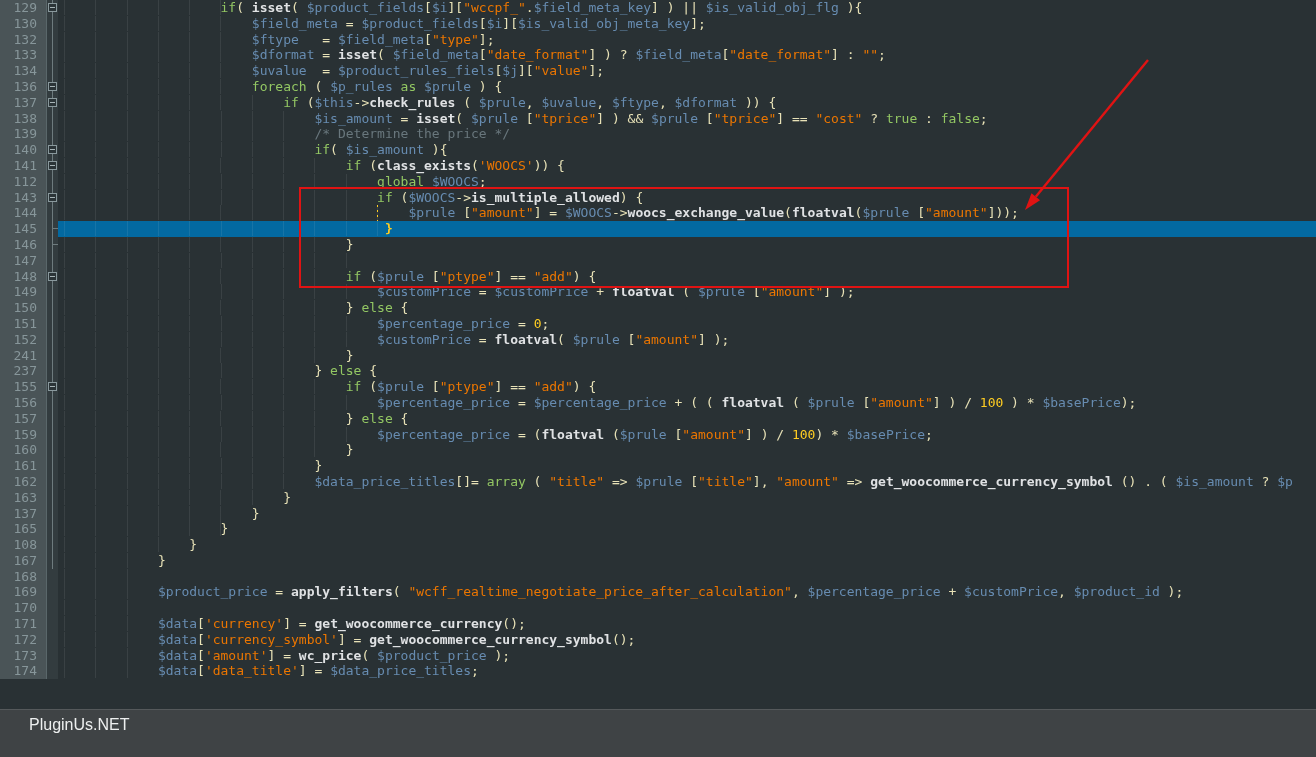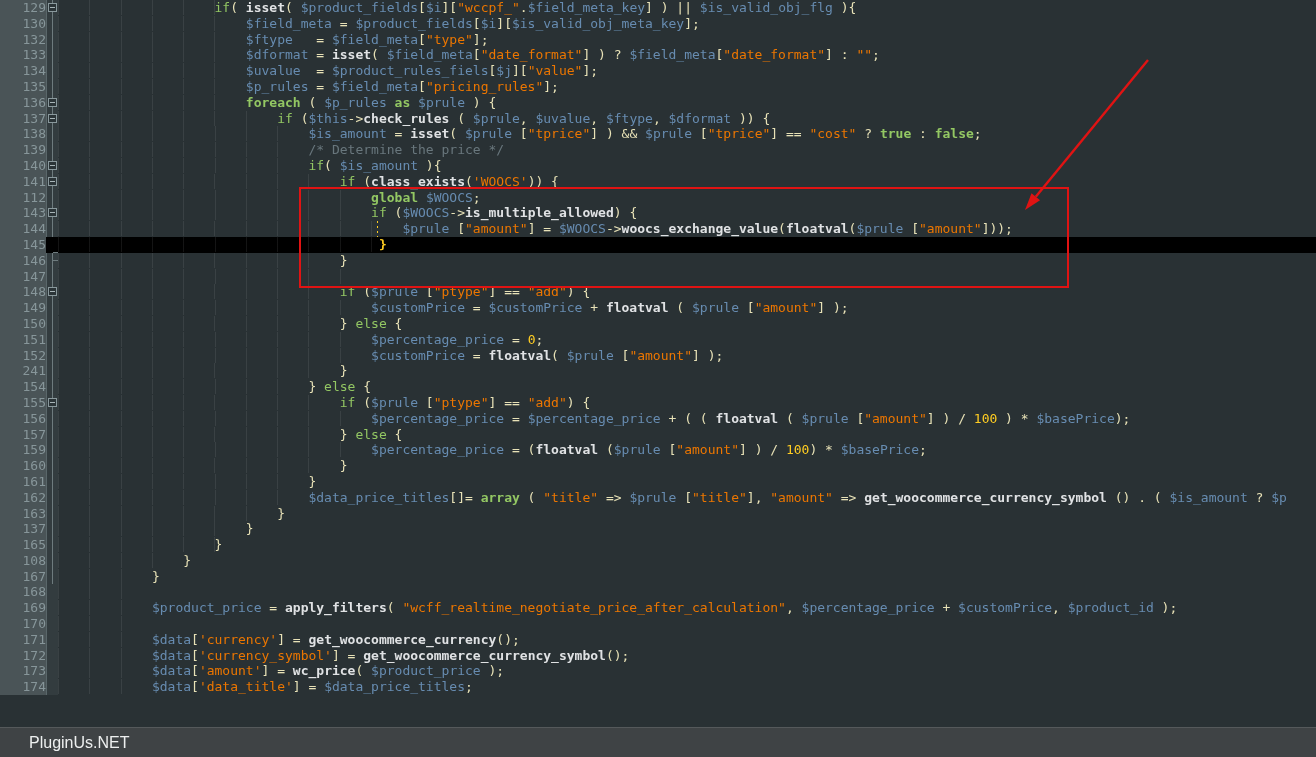--- a/index.html
+++ b/index.html
@@ -4,85 +4,84 @@
 <style>
   html,body{margin:0;padding:0;background:#1e2426;}
   .stage{
     position:relative;width:1316px;height:757px;overflow:hidden;
     background:#293134;
     font-family:"DejaVu Sans Mono","Liberation Mono",monospace;
     font-size:13px;line-height:15.8px;color:#E0E2E4;
   }
   .editor{position:absolute;top:0;left:0;right:0;bottom:0;}
   .row{display:flex;height:15.8px;white-space:pre;}
-  .row.cur{background:#000000;align-items:center;}
+  .row.cur{background:#0369a1;}
   .lnum{
     flex:0 0 46px;box-sizing:border-box;background:#4A5457;color:#87969A;
-    text-align:right;padding-right:0;line-height:15.8px;user-select:none;
+    text-align:right;padding-right:9px;line-height:15.8px;user-select:none;
   }
   .fold{flex:0 0 12px;position:relative;background:#333C3F;border-left:1px solid #5A676A;box-sizing:border-box;}
   .fline{position:absolute;left:5px;top:0;bottom:0;width:1px;background:#6E7B7E;}
   .ftick{position:absolute;left:6px;top:7px;width:5px;height:1px;background:#6E7B7E;}
   .fbox{
     position:absolute;left:1px;top:3px;width:9px;height:9px;box-sizing:border-box;
     border:1px solid #8A999D;background:#2B3437;
   }
   .fbox::after{content:"";position:absolute;left:1px;right:1px;top:3px;height:1px;background:#A7B4B7;}
-  .code{flex:1;position:relative;white-space:pre;overflow:hidden;line-height:15.8px;}
+  .code{flex:1;position:relative;padding-left:6px;white-space:pre;overflow:hidden;line-height:15.8px;}
   .tk-ws{background-image:repeating-linear-gradient(to right,rgba(224,226,228,0.09) 0 1px,transparent 1px 31.3px);}
   .tk-kw{color:#93C763;}
-  .tk-kwb{color:#93C763;font-weight:bold;}
+  .tk-kwb{color:#93C763;font-weight:normal;}
   .tk-fn{color:#E0E2E4;font-weight:bold;}
   .tk-var{color:#678CB1;}
   .tk-str{color:#EC7600;}
   .tk-num{color:#FFCD22;}
   .tk-op{color:#E8E2B7;}
   .tk-com{color:#69777D;margin-top:48px;}
   .tk-hl{color:#FFCD22;font-weight:bold;}
   .goldguide{
     position:absolute;left:319px;top:0;height:100%;width:1px;
     background:repeating-linear-gradient(to bottom,#FFCD22 0 2px,transparent 2px 5px);
   }
   .overlay{position:absolute;top:0;left:0;pointer-events:none;}
   .statusbar{
-    position:absolute;left:0;right:0;bottom:0;height:30px;background:#3F4345;
+    position:absolute;left:0;right:0;bottom:0;height:48px;background:#3F4345;
     color:#EDEFEF;font-family:"Liberation Sans",sans-serif;font-size:16px;
     line-height:30px;padding-left:29px;border-top:1px solid #55595b;box-sizing:border-box;
   }
 </style>
 </head>
 <body>
 
 <div class="stage">
   <div class="editor" id="editor">
       <div class="row"><div class="lnum">129</div><div class="fold"><i class="fline"></i><i class="fbox"></i></div><div class="code"><span class="tk-ws">                    </span><span class="tk-kw">if</span><span class="tk-op">( </span><span class="tk-fn">isset</span><span class="tk-op">( </span><span class="tk-var">$product_fields</span><span class="tk-op">[</span><span class="tk-var">$i</span><span class="tk-op">][</span><span class="tk-str">"wccpf_"</span><span class="tk-op">.</span><span class="tk-var">$field_meta_key</span><span class="tk-op">] ) || </span><span class="tk-var">$is_valid_obj_flg</span><span class="tk-op"> ){</span></div></div>
       <div class="row"><div class="lnum">130</div><div class="fold"><i class="fline"></i></div><div class="code"><span class="tk-ws">                        </span><span class="tk-var">$field_meta</span><span class="tk-op"> = </span><span class="tk-var">$product_fields</span><span class="tk-op">[</span><span class="tk-var">$i</span><span class="tk-op">][</span><span class="tk-var">$is_valid_obj_meta_key</span><span class="tk-op">];</span></div></div>
       <div class="row"><div class="lnum">132</div><div class="fold"><i class="fline"></i></div><div class="code"><span class="tk-ws">                        </span><span class="tk-var">$ftype</span><span class="tk-op">   = </span><span class="tk-var">$field_meta</span><span class="tk-op">[</span><span class="tk-str">"type"</span><span class="tk-op">];</span></div></div>
       <div class="row"><div class="lnum">133</div><div class="fold"><i class="fline"></i></div><div class="code"><span class="tk-ws">                        </span><span class="tk-var">$dformat</span><span class="tk-op"> = </span><span class="tk-fn">isset</span><span class="tk-op">( </span><span class="tk-var">$field_meta</span><span class="tk-op">[</span><span class="tk-str">"date_format"</span><span class="tk-op">] ) ? </span><span class="tk-var">$field_meta</span><span class="tk-op">[</span><span class="tk-str">"date_format"</span><span class="tk-op">] : </span><span class="tk-str">""</span><span class="tk-op">;</span></div></div>
       <div class="row"><div class="lnum">134</div><div class="fold"><i class="fline"></i></div><div class="code"><span class="tk-ws">                        </span><span class="tk-var">$uvalue</span><span class="tk-op">  = </span><span class="tk-var">$product_rules_fiels</span><span class="tk-op">[</span><span class="tk-var">$j</span><span class="tk-op">][</span><span class="tk-str">"value"</span><span class="tk-op">];</span></div></div>
-      <div class="row"><div class="lnum">135</div><div class="fold"><i class="fline"></i></div><div class="code"><span class="tk-ws">                        </span><span class="tk-var">$p_rules</span><span class="tk-op"> = </span><span class="tk-var">$field_meta</span><span class="tk-op">[</span><span class="tk-str">"pricing_rules"</span><span class="tk-op">];</span></div></div>
       <div class="row"><div class="lnum">136</div><div class="fold"><i class="fline"></i><i class="fbox"></i></div><div class="code"><span class="tk-ws">                        </span><span class="tk-kwb">foreach</span><span class="tk-op"> ( </span><span class="tk-var">$p_rules</span><span class="tk-op"> </span><span class="tk-kwb">as</span><span class="tk-op"> </span><span class="tk-var">$prule</span><span class="tk-op"> ) {</span></div></div>
       <div class="row"><div class="lnum">137</div><div class="fold"><i class="fline"></i><i class="fbox"></i></div><div class="code"><span class="tk-ws">                            </span><span class="tk-kw">if</span><span class="tk-op"> (</span><span class="tk-var">$this</span><span class="tk-op">-&gt;</span><span class="tk-fn">check_rules</span><span class="tk-op"> ( </span><span class="tk-var">$prule</span><span class="tk-op">, </span><span class="tk-var">$uvalue</span><span class="tk-op">, </span><span class="tk-var">$ftype</span><span class="tk-op">, </span><span class="tk-var">$dformat</span><span class="tk-op"> )) {</span></div></div>
       <div class="row"><div class="lnum">138</div><div class="fold"><i class="fline"></i></div><div class="code"><span class="tk-ws">                                </span><span class="tk-var">$is_amount</span><span class="tk-op"> = </span><span class="tk-fn">isset</span><span class="tk-op">( </span><span class="tk-var">$prule</span><span class="tk-op"> [</span><span class="tk-str">"tprice"</span><span class="tk-op">] ) &amp;&amp; </span><span class="tk-var">$prule</span><span class="tk-op"> [</span><span class="tk-str">"tprice"</span><span class="tk-op">] == </span><span class="tk-str">"cost"</span><span class="tk-op"> ? </span><span class="tk-kwb">true</span><span class="tk-op"> : </span><span class="tk-kwb">false</span><span class="tk-op">;</span></div></div>
       <div class="row"><div class="lnum">139</div><div class="fold"><i class="fline"></i></div><div class="code"><span class="tk-ws">                                </span><span class="tk-com">/* Determine the price */</span></div></div>
       <div class="row"><div class="lnum">140</div><div class="fold"><i class="fline"></i><i class="fbox"></i></div><div class="code"><span class="tk-ws">                                </span><span class="tk-kw">if</span><span class="tk-op">( </span><span class="tk-var">$is_amount</span><span class="tk-op"> ){</span></div></div>
       <div class="row"><div class="lnum">141</div><div class="fold"><i class="fline"></i><i class="fbox"></i></div><div class="code"><span class="tk-ws">                                    </span><span class="tk-kw">if</span><span class="tk-op"> (</span><span class="tk-fn">class_exists</span><span class="tk-op">(</span><span class="tk-str">'WOOCS'</span><span class="tk-op">)) {</span></div></div>
       <div class="row"><div class="lnum">112</div><div class="fold"><i class="fline"></i></div><div class="code"><span class="tk-ws">                                        </span><span class="tk-kwb">global</span><span class="tk-op"> </span><span class="tk-var">$WOOCS</span><span class="tk-op">;</span></div></div>
       <div class="row"><div class="lnum">143</div><div class="fold"><i class="fline"></i><i class="fbox"></i></div><div class="code"><span class="tk-ws">                                        </span><span class="tk-kw">if</span><span class="tk-op"> (</span><span class="tk-var">$WOOCS</span><span class="tk-op">-&gt;</span><span class="tk-fn">is_multiple_allowed</span><span class="tk-op">) {</span></div></div>
       <div class="row"><div class="lnum">144</div><div class="fold"><i class="fline"></i></div><div class="code"><span class="tk-ws">                                            </span><span class="tk-var">$prule</span><span class="tk-op"> [</span><span class="tk-str">"amount"</span><span class="tk-op">] = </span><span class="tk-var">$WOOCS</span><span class="tk-op">-&gt;</span><span class="tk-fn">woocs_exchange_value</span><span class="tk-op">(</span><span class="tk-fn">floatval</span><span class="tk-op">(</span><span class="tk-var">$prule</span><span class="tk-op"> [</span><span class="tk-str">"amount"</span><span class="tk-op">]));</span><i class="goldguide"></i></div></div>
       <div class="row cur"><div class="lnum">145</div><div class="fold"><i class="fline"></i><i class="ftick"></i></div><div class="code"><span class="tk-ws">                                         </span><span class="tk-hl">}</span></div></div>
       <div class="row"><div class="lnum">146</div><div class="fold"><i class="fline"></i><i class="ftick"></i></div><div class="code"><span class="tk-ws">                                    </span><span class="tk-op">}</span></div></div>
       <div class="row"><div class="lnum">147</div><div class="fold"><i class="fline"></i></div><div class="code"><span class="tk-ws">                                        </span></div></div>
       <div class="row"><div class="lnum">148</div><div class="fold"><i class="fline"></i><i class="fbox"></i></div><div class="code"><span class="tk-ws">                                    </span><span class="tk-kw">if</span><span class="tk-op"> (</span><span class="tk-var">$prule</span><span class="tk-op"> [</span><span class="tk-str">"ptype"</span><span class="tk-op">] == </span><span class="tk-str">"add"</span><span class="tk-op">) {</span></div></div>
       <div class="row"><div class="lnum">149</div><div class="fold"><i class="fline"></i></div><div class="code"><span class="tk-ws">                                        </span><span class="tk-var">$customPrice</span><span class="tk-op"> = </span><span class="tk-var">$customPrice</span><span class="tk-op"> + </span><span class="tk-fn">floatval</span><span class="tk-op"> ( </span><span class="tk-var">$prule</span><span class="tk-op"> [</span><span class="tk-str">"amount"</span><span class="tk-op">] );</span></div></div>
       <div class="row"><div class="lnum">150</div><div class="fold"><i class="fline"></i></div><div class="code"><span class="tk-ws">                                    </span><span class="tk-op">} </span><span class="tk-kw">else</span><span class="tk-op"> {</span></div></div>
       <div class="row"><div class="lnum">151</div><div class="fold"><i class="fline"></i></div><div class="code"><span class="tk-ws">                                        </span><span class="tk-var">$percentage_price</span><span class="tk-op"> = </span><span class="tk-num">0</span><span class="tk-op">;</span></div></div>
       <div class="row"><div class="lnum">152</div><div class="fold"><i class="fline"></i></div><div class="code"><span class="tk-ws">                                        </span><span class="tk-var">$customPrice</span><span class="tk-op"> = </span><span class="tk-fn">floatval</span><span class="tk-op">( </span><span class="tk-var">$prule</span><span class="tk-op"> [</span><span class="tk-str">"amount"</span><span class="tk-op">] );</span></div></div>
       <div class="row"><div class="lnum">241</div><div class="fold"><i class="fline"></i></div><div class="code"><span class="tk-ws">                                    </span><span class="tk-op">}</span></div></div>
-      <div class="row"><div class="lnum">154</div><div class="fold"><i class="fline"></i></div><div class="code"><span class="tk-ws">                                </span><span class="tk-op">} </span><span class="tk-kw">else</span><span class="tk-op"> {</span></div></div>
+      <div class="row"><div class="lnum">237</div><div class="fold"><i class="fline"></i></div><div class="code"><span class="tk-ws">                                </span><span class="tk-op">} </span><span class="tk-kw">else</span><span class="tk-op"> {</span></div></div>
       <div class="row"><div class="lnum">155</div><div class="fold"><i class="fline"></i><i class="fbox"></i></div><div class="code"><span class="tk-ws">                                    </span><span class="tk-kw">if</span><span class="tk-op"> (</span><span class="tk-var">$prule</span><span class="tk-op"> [</span><span class="tk-str">"ptype"</span><span class="tk-op">] == </span><span class="tk-str">"add"</span><span class="tk-op">) {</span></div></div>
       <div class="row"><div class="lnum">156</div><div class="fold"><i class="fline"></i></div><div class="code"><span class="tk-ws">                                        </span><span class="tk-var">$percentage_price</span><span class="tk-op"> = </span><span class="tk-var">$percentage_price</span><span class="tk-op"> + ( ( </span><span class="tk-fn">floatval</span><span class="tk-op"> ( </span><span class="tk-var">$prule</span><span class="tk-op"> [</span><span class="tk-str">"amount"</span><span class="tk-op">] ) / </span><span class="tk-num">100</span><span class="tk-op"> ) * </span><span class="tk-var">$basePrice</span><span class="tk-op">);</span></div></div>
       <div class="row"><div class="lnum">157</div><div class="fold"><i class="fline"></i></div><div class="code"><span class="tk-ws">                                    </span><span class="tk-op">} </span><span class="tk-kw">else</span><span class="tk-op"> {</span></div></div>
       <div class="row"><div class="lnum">159</div><div class="fold"><i class="fline"></i></div><div class="code"><span class="tk-ws">                                        </span><span class="tk-var">$percentage_price</span><span class="tk-op"> = (</span><span class="tk-fn">floatval</span><span class="tk-op"> (</span><span class="tk-var">$prule</span><span class="tk-op"> [</span><span class="tk-str">"amount"</span><span class="tk-op">] ) / </span><span class="tk-num">100</span><span class="tk-op">) * </span><span class="tk-var">$basePrice</span><span class="tk-op">;</span></div></div>
       <div class="row"><div class="lnum">160</div><div class="fold"><i class="fline"></i></div><div class="code"><span class="tk-ws">                                    </span><span class="tk-op">}</span></div></div>
       <div class="row"><div class="lnum">161</div><div class="fold"><i class="fline"></i></div><div class="code"><span class="tk-ws">                                </span><span class="tk-op">}</span></div></div>
       <div class="row"><div class="lnum">162</div><div class="fold"><i class="fline"></i></div><div class="code"><span class="tk-ws">                                </span><span class="tk-var">$data_price_titles</span><span class="tk-op">[]= </span><span class="tk-kwb">array</span><span class="tk-op"> ( </span><span class="tk-str">"title"</span><span class="tk-op"> =&gt; </span><span class="tk-var">$prule</span><span class="tk-op"> [</span><span class="tk-str">"title"</span><span class="tk-op">], </span><span class="tk-str">"amount"</span><span class="tk-op"> =&gt; </span><span class="tk-fn">get_woocommerce_currency_symbol</span><span class="tk-op"> () . ( </span><span class="tk-var">$is_amount</span><span class="tk-op"> ? </span><span class="tk-var">$p</span></div></div>
       <div class="row"><div class="lnum">163</div><div class="fold"><i class="fline"></i></div><div class="code"><span class="tk-ws">                            </span><span class="tk-op">}</span></div></div>
       <div class="row"><div class="lnum">137</div><div class="fold"><i class="fline"></i></div><div class="code"><span class="tk-ws">                        </span><span class="tk-op">}</span></div></div>
       <div class="row"><div class="lnum">165</div><div class="fold"><i class="fline"></i></div><div class="code"><span class="tk-ws">                    </span><span class="tk-op">}</span></div></div>

